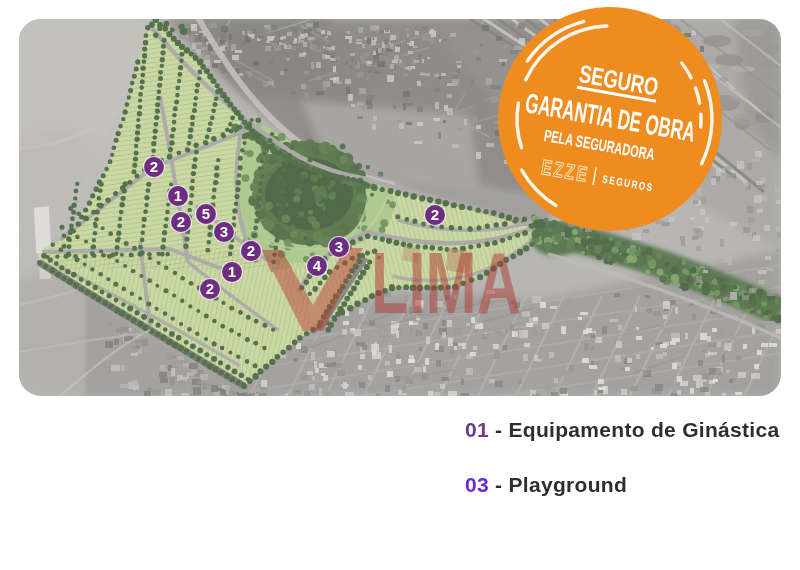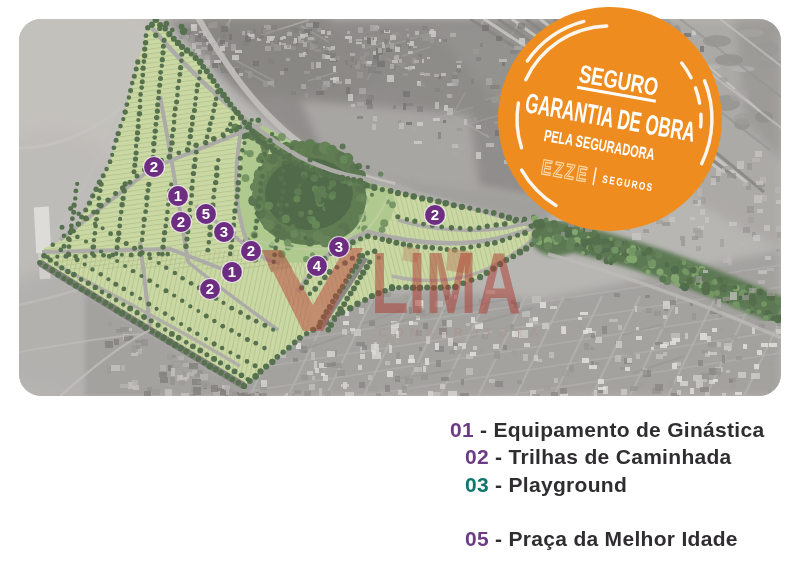--- a/index.html
+++ b/index.html
@@ -2301,16 +2301,14 @@
       <text x="232" y="277.2" font-size="15" font-family="Liberation Sans, sans-serif" font-weight="bold" fill="#ffffff" text-anchor="middle">1</text>
       <circle cx="210" cy="289" r="10.5" fill="#6d2d80" stroke="#ffffff" stroke-width="1.2" stroke-opacity="0.75"></circle>
       <text x="210" y="294.2" font-size="15" font-family="Liberation Sans, sans-serif" font-weight="bold" fill="#ffffff" text-anchor="middle">2</text>
       <circle cx="317" cy="266" r="10.5" fill="#6d2d80" stroke="#ffffff" stroke-width="1.2" stroke-opacity="0.75"></circle>
       <text x="317" y="271.2" font-size="15" font-family="Liberation Sans, sans-serif" font-weight="bold" fill="#ffffff" text-anchor="middle">4</text>
       <circle cx="339" cy="247" r="10.5" fill="#6d2d80" stroke="#ffffff" stroke-width="1.2" stroke-opacity="0.75"></circle>
       <text x="339" y="252.2" font-size="15" font-family="Liberation Sans, sans-serif" font-weight="bold" fill="#ffffff" text-anchor="middle">3</text>
       <circle cx="435" cy="215" r="10.5" fill="#6d2d80" stroke="#ffffff" stroke-width="1.2" stroke-opacity="0.75"></circle>
       <text x="435" y="220.2" font-size="15" font-family="Liberation Sans, sans-serif" font-weight="bold" fill="#ffffff" text-anchor="middle">2</text>
     </svg>
-<div style="position:absolute;left:450px;top:418px;font:bold 21px 'Liberation Sans',sans-serif;color:#2f2d30;letter-spacing:0.3px;white-space:nowrap"><span style="color:#6a3d86">01</span> - Equipamento de Ginástica</div>
-    <div style="position:absolute;left:465px;top:445px;font:bold 21px 'Liberation Sans',sans-serif;color:#2f2d30;letter-spacing:0.3px;white-space:nowrap"><span style="color:#6a3d86">02</span> - Trilhas de Caminhada</div>
-    <div style="position:absolute;left:465px;top:473px;font:bold 21px 'Liberation Sans',sans-serif;color:#2f2d30;letter-spacing:0.3px;white-space:nowrap"><span style="color:#0f766e">03</span> - Playground</div>
-    <div style="position:absolute;left:465px;top:527px;font:bold 21px 'Liberation Sans',sans-serif;color:#2f2d30;letter-spacing:0.3px;white-space:nowrap"><span style="color:#6a3d86">05</span> - Praça da Melhor Idade</div>
+<div style="position:absolute;left:465px;top:418px;font:bold 21px 'Liberation Sans',sans-serif;color:#2f2d30;letter-spacing:0.3px;white-space:nowrap"><span style="color:#6a3d86">01</span> - Equipamento de Ginástica</div>
+    <div style="position:absolute;left:465px;top:473px;font:bold 21px 'Liberation Sans',sans-serif;color:#2f2d30;letter-spacing:0.3px;white-space:nowrap"><span style="color:#6d28d9">03</span> - Playground</div>
 </div>
 </body></html>

